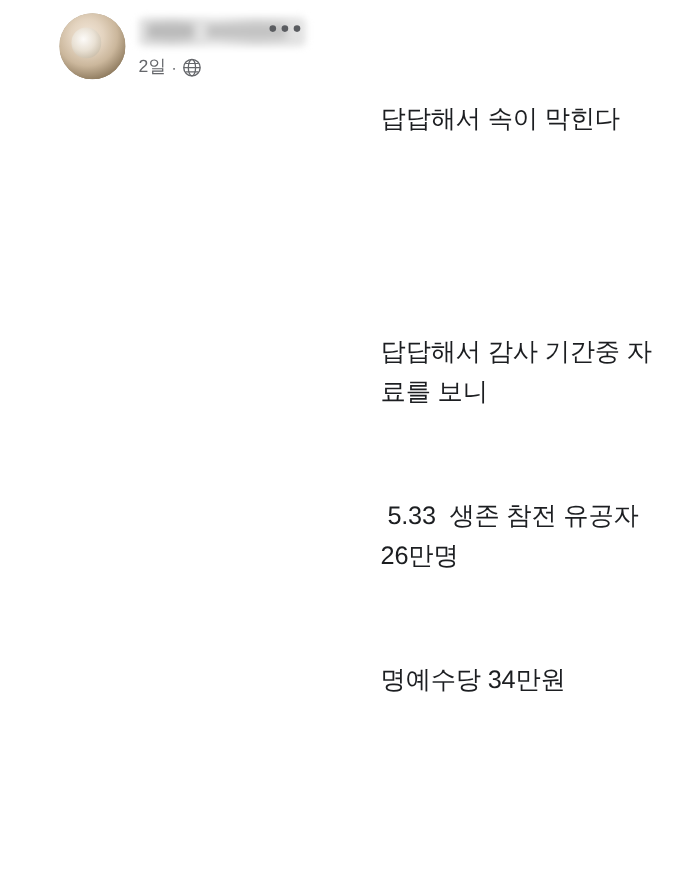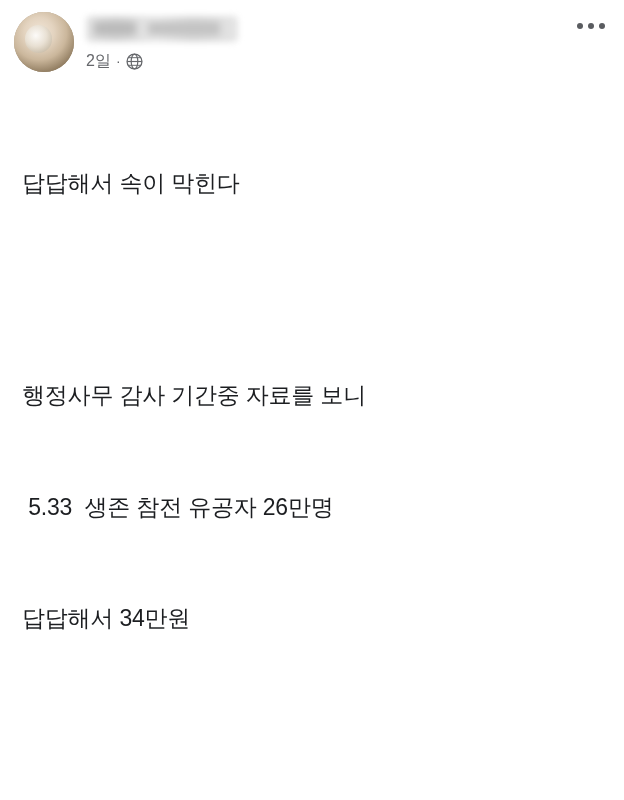--- a/index.html
+++ b/index.html
@@ -14,21 +14,22 @@
     color: #1c1e21;
     overflow: hidden;
     position: relative;
   }
   .post {
     width: 624px;
     height: 800px;
     box-sizing: border-box;
     background: #fff;
     display: flex;
-    flex-direction: column;
+    flex-direction: row;
+    padding-left: 40px;
   }
   .post-header {
     display: flex;
     align-items: flex-start;
     padding: 10px 14px 4px 14px;
     position: relative;
     height: 78px;
     box-sizing: border-box;
   }
   .avatar-wrap {
@@ -151,21 +152,21 @@
     line-height: 1.62;
     color: #1c1e21;
     letter-spacing: -0.2px;
     flex: 1 1 auto;
   }
   .para {
     margin: 0 0 26px 0;
     white-space: pre-wrap;
   }
   .para:last-child { margin-bottom: 0; }
-  .line { display: block; }
+  .line { display: block; margin-left: 32px; }
 </style>
 </head>
 <body>
 
 <div class="post">
 
   <div class="post-header">
     <div class="avatar-wrap">
       <div class="avatar-img"></div>
     </div>
@@ -190,23 +191,23 @@
       <span></span>
       <span></span>
     </button>
   </div>
 
   <div class="post-body">
     <p class="para">
       <span class="line">답답해서 속이 막힌다</span>
     </p>
     <p class="para">
-      <span class="line">행정사무 감사 기간중 자료를 보니</span>
+      <span class="line">답답해서 감사 기간중 자료를 보니</span>
       <span class="line"> 5.33  생존 참전 유공자 26만명</span>
-      <span class="line">답답해서 34만원</span>
+      <span class="line">명예수당 34만원</span>
     </p>
     <p class="para">
       
       
       
     </p>
 
   </div>
 
 </div>

